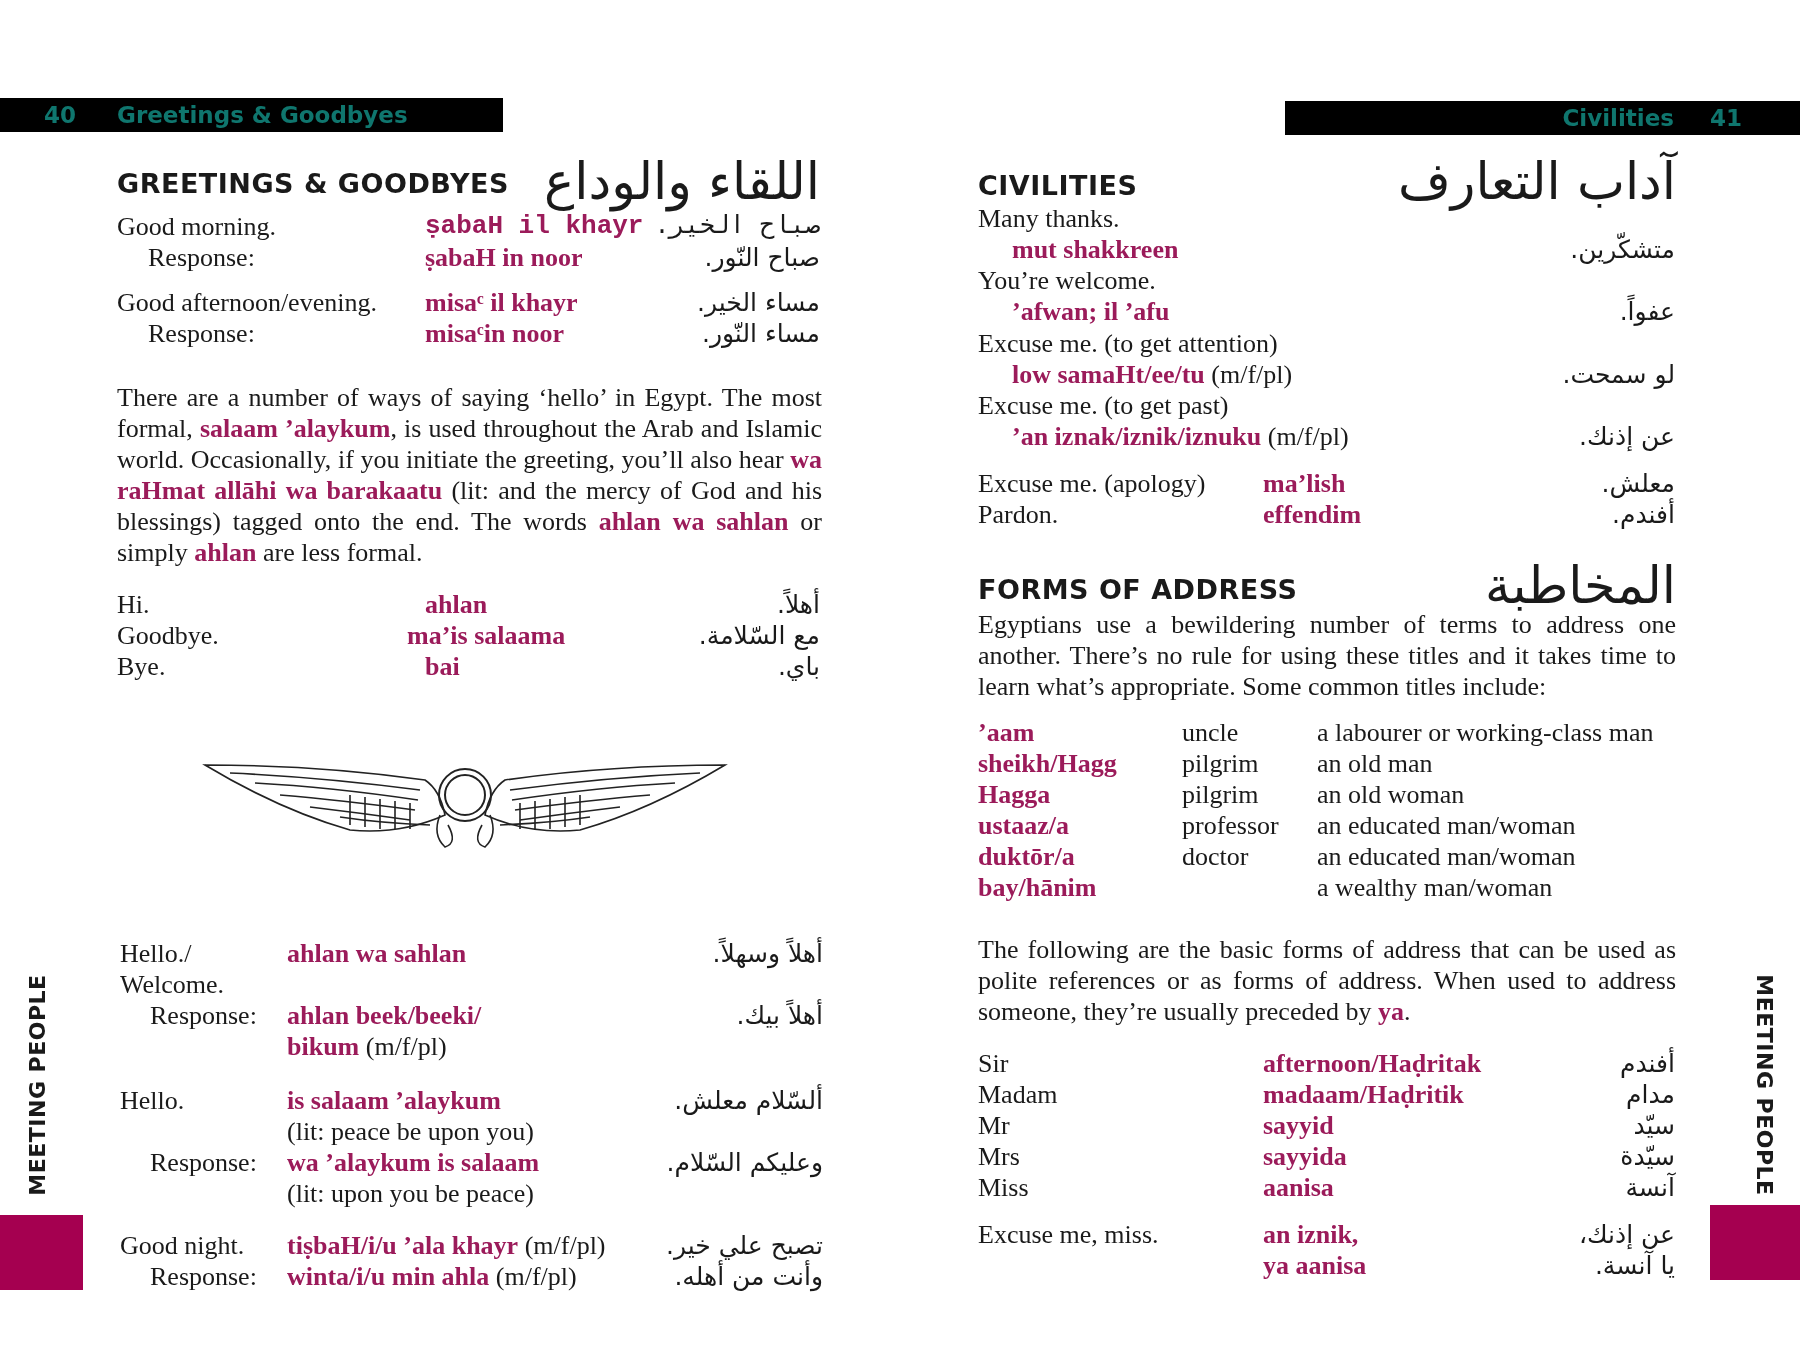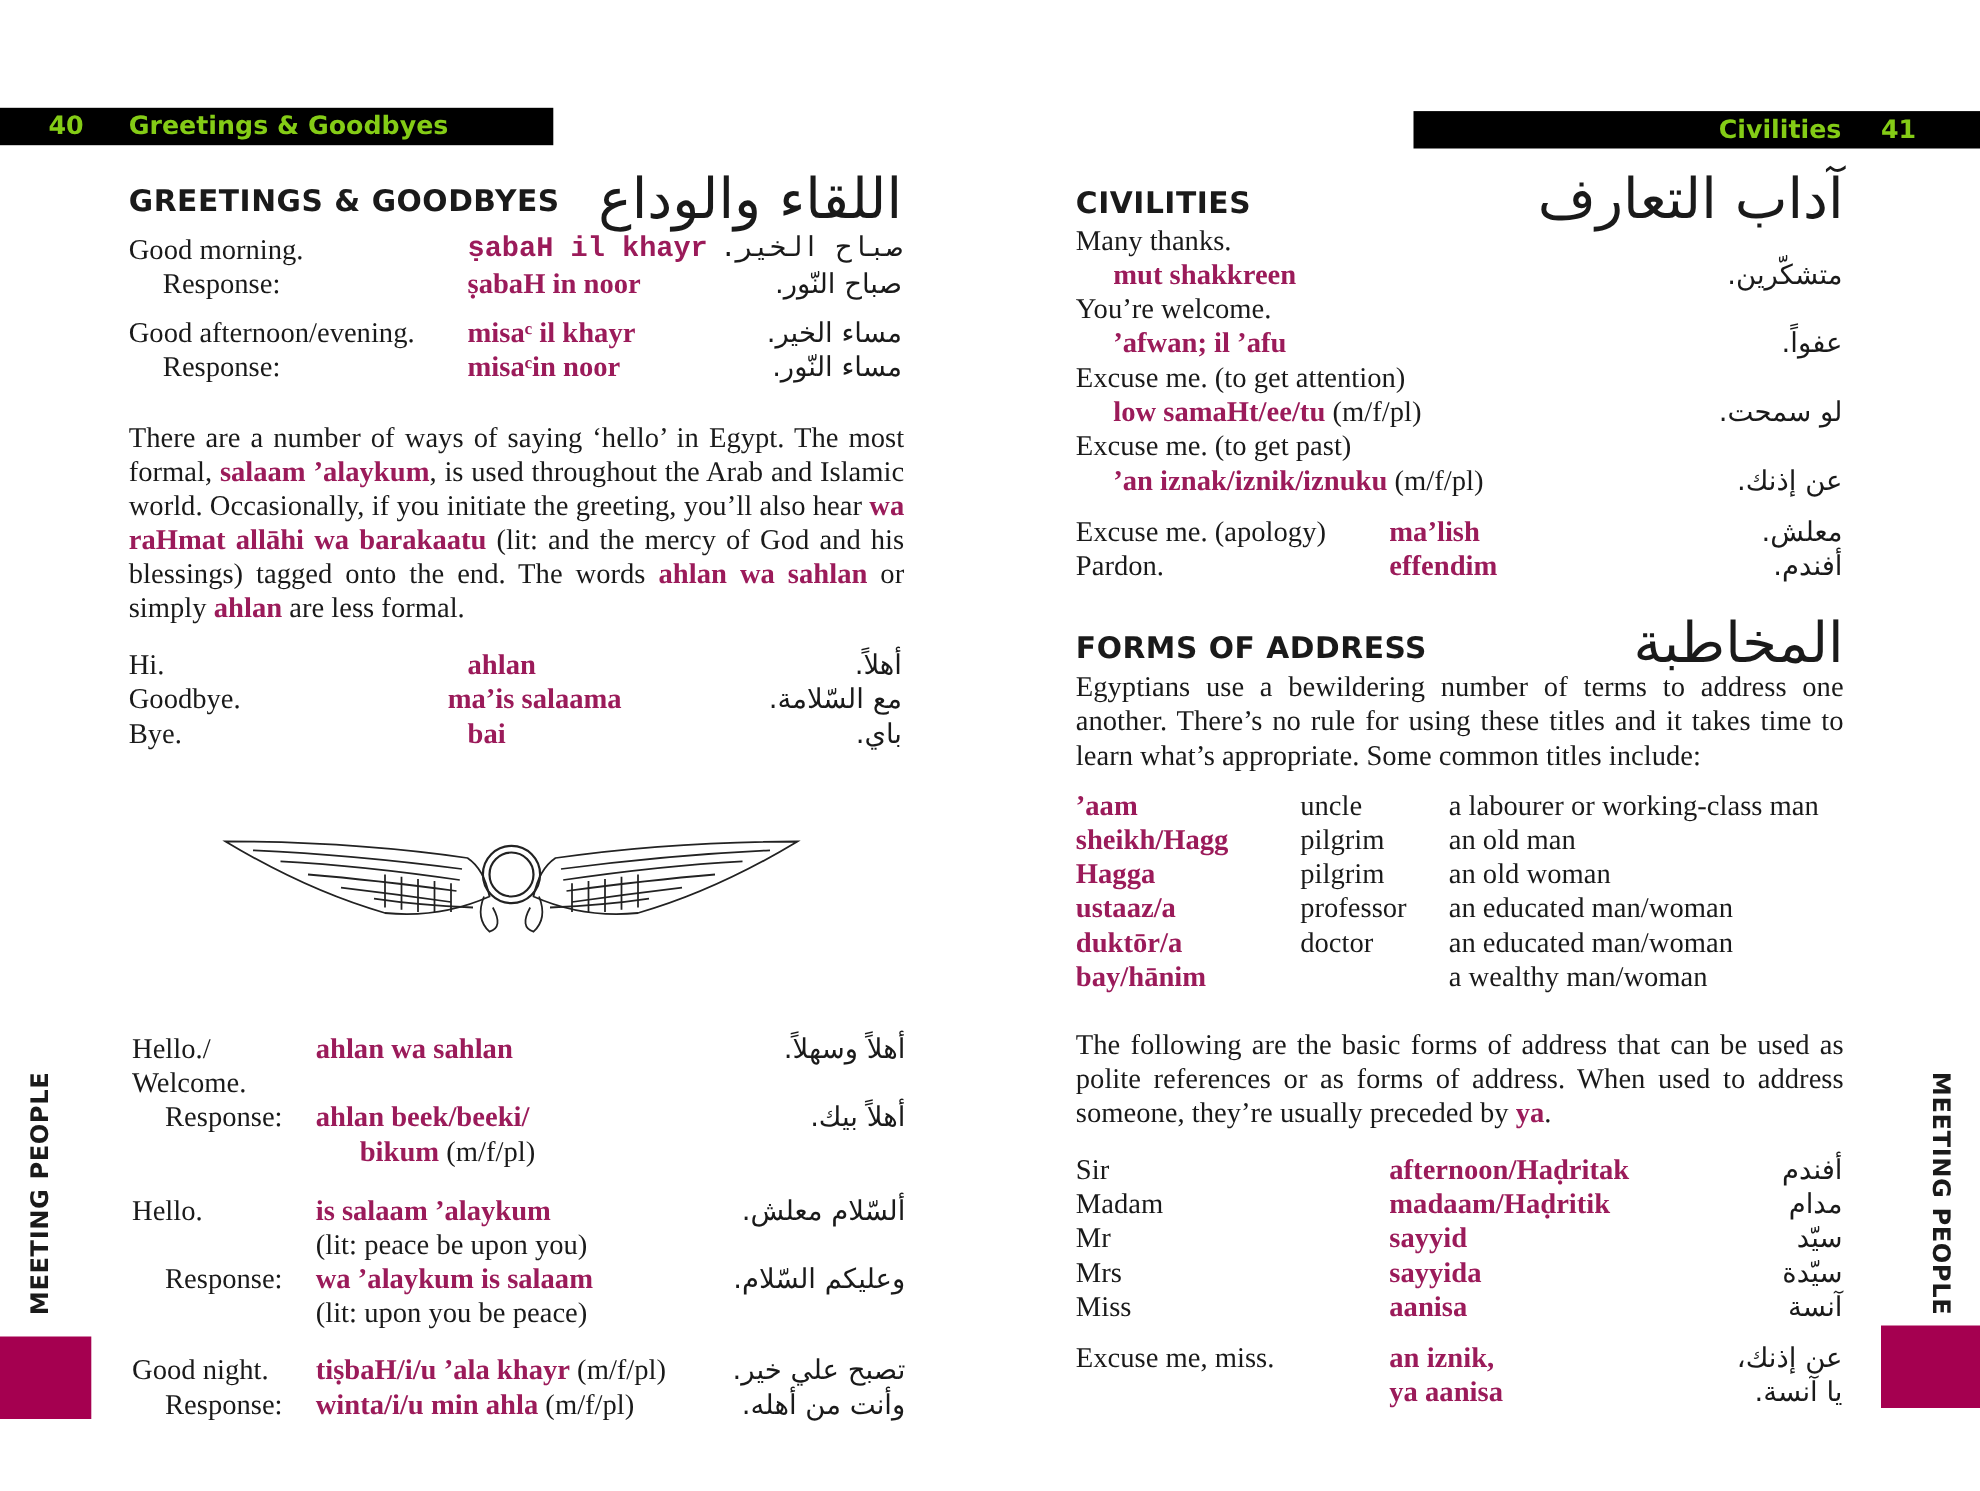--- a/index.html
+++ b/index.html
@@ -1,20 +1,20 @@
 <!DOCTYPE html>
 <html><head>
 <meta charset="utf-8">
 <style>
   html, body { margin:0; padding:0; }
   body { width:1800px; height:1355px; background:#ffffff; position:relative; overflow:hidden;
          font-family:"DejaVu Serif","Liberation Serif",serif; color:#1a1a1a; }
   .hl { color:#9b1b5a; font-weight:bold; }
   .abs { position:absolute; }
-  .bar { position:absolute; background:#000; color:#84cc16; font-family:"DejaVu Sans","Liberation Sans",sans-serif; font-weight:bold; font-size:23px; height:34px; line-height:34px; }
+  .bar { position:absolute; background:#000; color:#0f766e; font-family:"DejaVu Sans","Liberation Sans",sans-serif; font-weight:bold; font-size:23px; height:34px; line-height:34px; }
   .h2 { font-family:"DejaVu Sans","Liberation Sans",sans-serif; font-weight:bold; font-size:27px; letter-spacing:0.5px; }
   .ar { font-family:"DejaVu Sans","Liberation Sans",sans-serif; direction:rtl; text-align:right; }
   .ar-title { font-size:51px; }
   .para { font-family:"Liberation Serif","DejaVu Serif",serif; font-size:26px; line-height:31px; text-align:justify; }
   .row { position:absolute; font-family:"Liberation Serif","DejaVu Serif",serif; font-size:26px; line-height:31px; white-space:nowrap; }
   .arc { position:absolute; font-family:"DejaVu Sans","Liberation Sans",sans-serif; font-size:25px; line-height:31px; direction:rtl; white-space:nowrap; }
   .side-label { position:absolute; font-family:"DejaVu Sans","Liberation Sans",sans-serif; font-weight:bold; font-size:22px; white-space:nowrap; letter-spacing:0.5px; }
   .thumb { position:absolute; background:#a50050; }
 </style>
 </head>
@@ -87,21 +87,21 @@
   </svg>
 </div>
 
 <div class="row" style="left:120px; top:938px;">Hello./</div>
 <div class="row" style="left:120px; top:969px;">Welcome.</div>
 <div class="row hl" style="left:287px; top:938px;">ahlan wa sahlan</div>
 <div class="arc" style="right:977px; top:938px;">أهلاً وسهلاً.</div>
 
 <div class="row" style="left:150px; top:1000px;">Response:</div>
 <div class="row hl" style="left:287px; top:1000px;">ahlan beek/beeki/</div>
-<div class="row" style="left:287px; top:1031px;margin-left:40px;"><span class="hl">bikum</span><span> (m/f/pl)</span></div>
+<div class="row" style="left:287px; top:1031px;"><span class="hl">bikum</span><span> (m/f/pl)</span></div>
 <div class="arc" style="right:977px; top:1000px;">أهلاً بيك.</div>
 
 <div class="row" style="left:120px; top:1085px;">Hello.</div>
 <div class="row hl" style="left:287px; top:1085px;">is salaam ’alaykum</div>
 <div class="row" style="left:287px; top:1116px;">(lit: peace be upon you)</div>
 <div class="arc" style="right:977px; top:1085px;">ألسّلام معلش.</div>
 
 <div class="row" style="left:150px; top:1147px;">Response:</div>
 <div class="row hl" style="left:287px; top:1147px;">wa ’alaykum is salaam</div>
 <div class="row" style="left:287px; top:1178px;">(lit: upon you be peace)</div>

